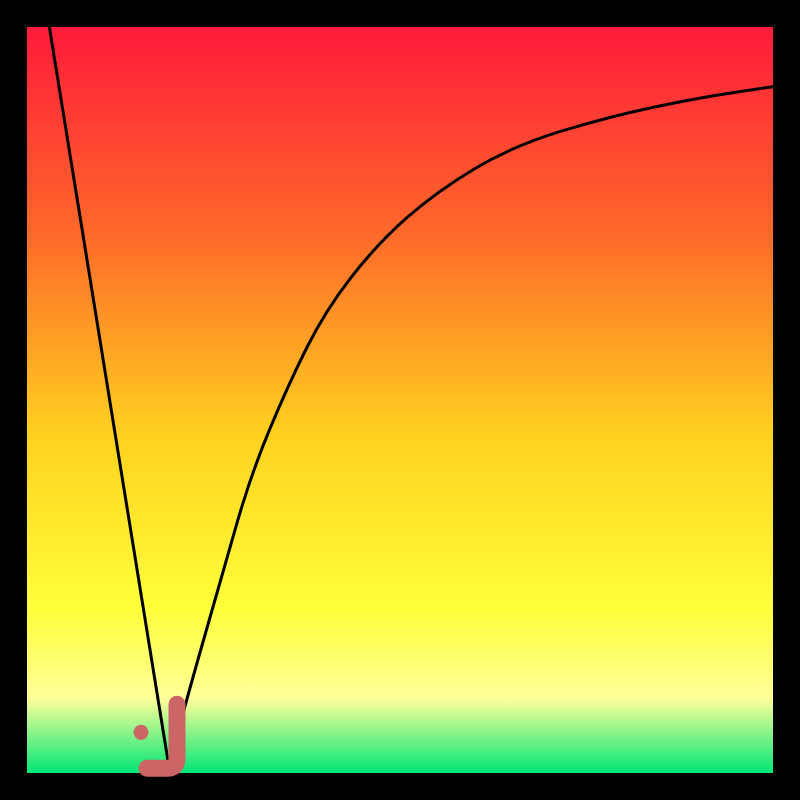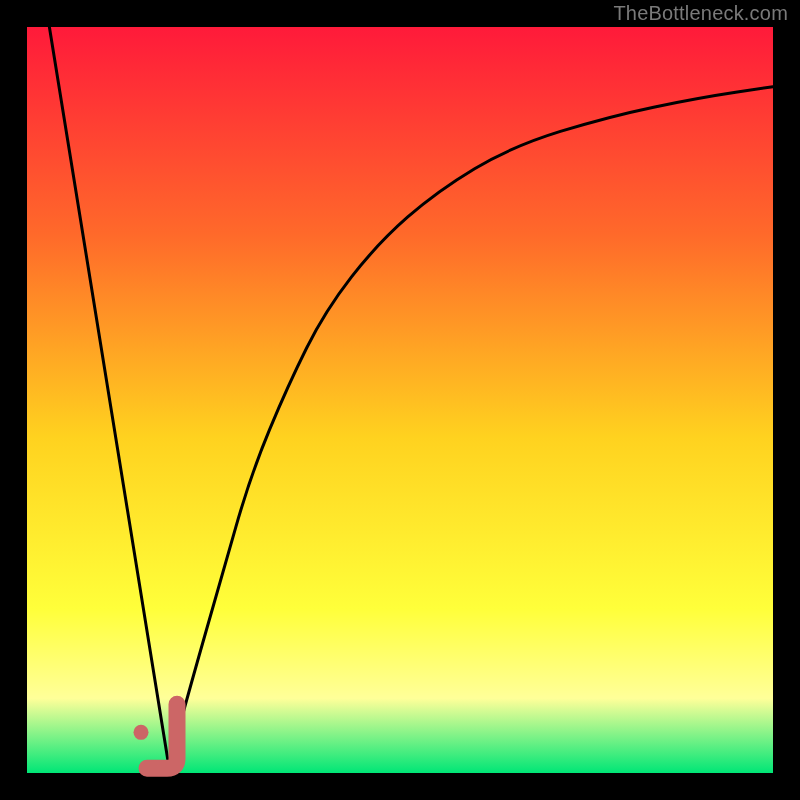--- a/index.html
+++ b/index.html
@@ -51,14 +51,13 @@
 
     <path id="left-line" fill="none" stroke="#000000" stroke-width="3" stroke-linecap="round" d="M 49.379999999999995 27 L 168.74 765.54"></path>
     <path id="right-curve" fill="none" stroke="#000000" stroke-width="3" stroke-linecap="round" d="M 168.74 765.54 Q 168.74 765.54 179.93 724.51 Q 191.12 683.48 206.04000000000002 631.26 Q 220.96 579.04 235.88 526.8199999999999 Q 250.79999999999998 474.59999999999997 269.45 429.84 Q 288.09999999999997 385.08 306.75 347.78 Q 325.40000000000003 310.48 351.51 276.91 Q 377.62 243.34000000000003 407.46000000000004 217.23000000000002 Q 437.3 191.11999999999998 474.6 168.74 Q 511.90000000000003 146.36 560.39 131.44 Q 608.88 116.52 653.64 107.195 Q 698.4 97.86999999999998 735.7 92.27499999999998 T 773 86.67999999999998"></path>
 
     <g id="marker">
       <path id="marker-j" fill="none" stroke="#cc6666" stroke-width="17" stroke-linecap="round" stroke-linejoin="round" d="M 177.01 704.35 L 177.01 758.35 Q 177.01 768.35 167.01 768.35 L 147.01 768.35"></path>
       <circle id="marker-dot" r="7.5" fill="#cc6666" cx="141.01" cy="732.35"></circle>
     </g>
   </svg>
 
-  <div class="watermark">TheBottleneck.com</div>
 </div>
 
 </body></html>

